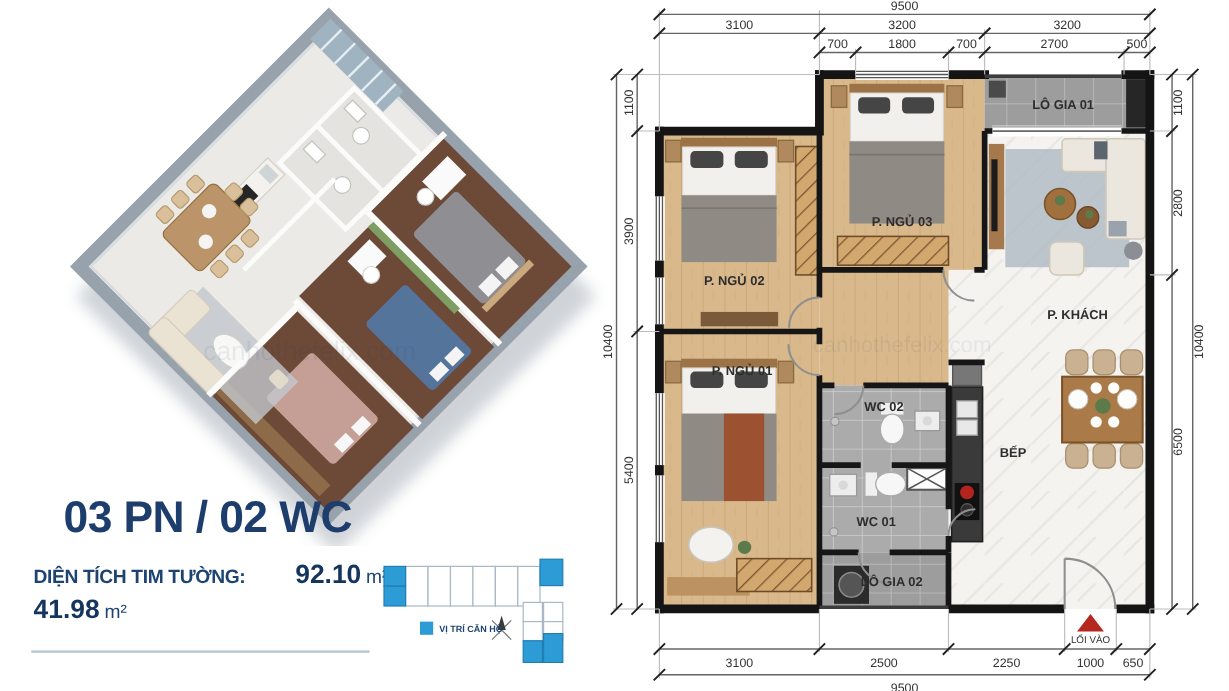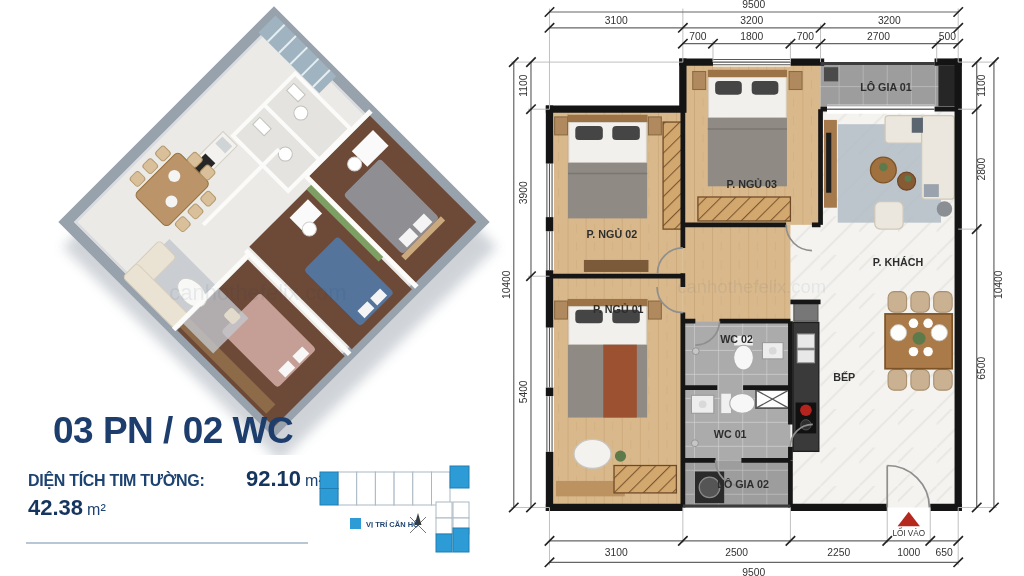--- a/index.html
+++ b/index.html
@@ -127,21 +127,21 @@
   </svg>
 
   <div class="apt-title">03 PN / 02 WC</div>
   <div class="area-rows">
     <div class="area-row">
       <span class="area-label">DIỆN TÍCH TIM TƯỜNG:</span>
       <span class="area-value">92.10</span>
       <span class="area-unit">m²</span>
     </div>
     <div class="area-row">
-      <span class="area-value">42.38</span>
+      <span class="area-value">41.98</span>
       <span class="area-unit">m²</span>
     </div>
   </div>
   <div class="divider"></div>
 
   <svg class="key-svg" width="160" height="104" viewBox="0 0 160 104">
     <g fill="#ffffff" stroke="#a9b8c4" stroke-width="1">
       <rect x="20" y="20" width="18.7" height="33"></rect>
         <rect x="38.7" y="20" width="18.7" height="33"></rect>
       <rect x="57.4" y="20" width="18.7" height="33"></rect>

